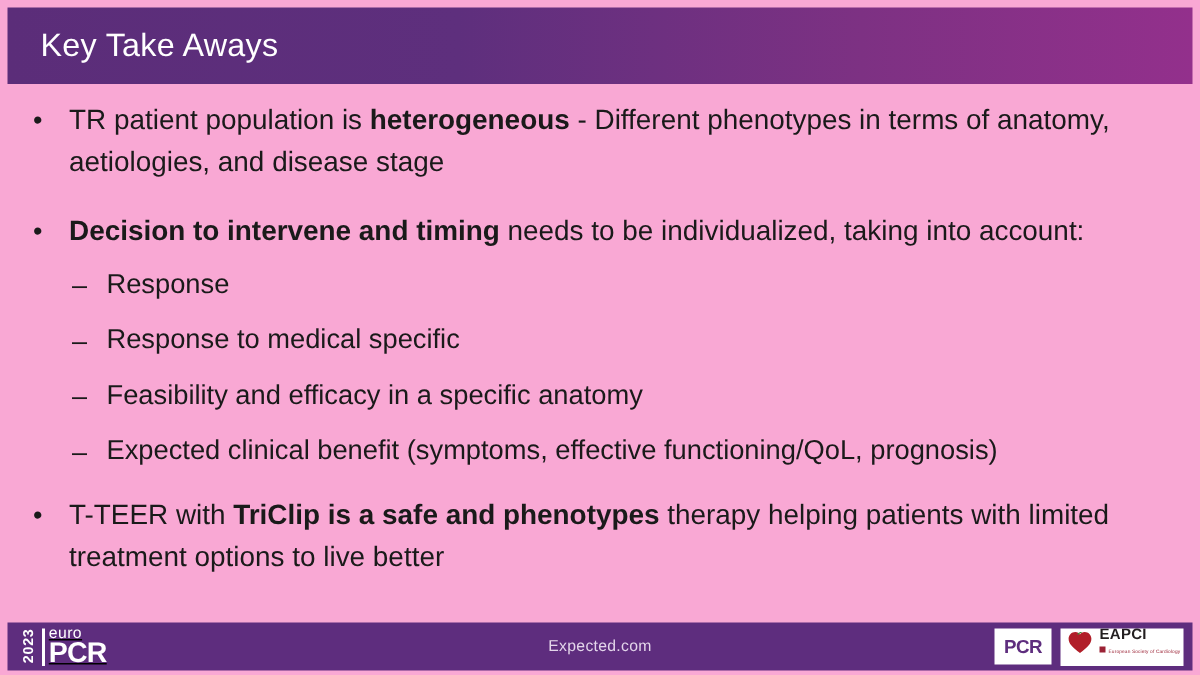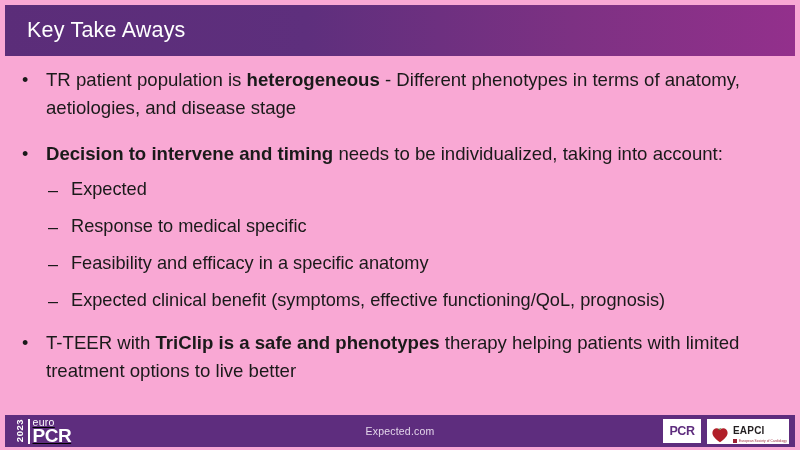--- a/index.html
+++ b/index.html
@@ -184,21 +184,21 @@
     color: #5e2d7e;
     font-size: 12.5px;
     font-weight: 700;
     letter-spacing: -0.4px;
   }
   .logo-eapci-box {
     width: 82px;
     height: 25px;
     background: #ffffff;
     display: flex;
-    align-items: flex-end;
+    align-items: flex-start;
     padding-left: 4px;
     box-sizing: border-box;
   }
   .eapci-heart {
     width: 18px;
     height: 18px;
     flex: 0 0 auto;
     margin-right: 4px;
   }
   .eapci-texts {
@@ -245,21 +245,21 @@
       <div class="bullet b0">
         <span class="marker">•</span>
         <span class="text"><span>TR patient population is </span><strong>heterogeneous</strong><span> - Different phenotypes in terms of anatomy, aetiologies, and disease stage</span></span>
       </div>
       <div class="bullet b1">
         <span class="marker">•</span>
         <span class="text"><strong>Decision to intervene and timing</strong><span> needs to be individualized, taking into account:</span></span>
       </div>
       <div class="bullet level2 sub-first">
         <span class="marker">–</span>
-        <span class="text"><span>Expected</span></span>
+        <span class="text"><span>Response</span></span>
       </div>
       <div class="bullet level2">
         <span class="marker">–</span>
         <span class="text"><span>Response to medical specific</span></span>
       </div>
       <div class="bullet level2">
         <span class="marker">–</span>
         <span class="text"><span>Feasibility and efficacy in a specific anatomy</span></span>
       </div>
       <div class="bullet level2">

